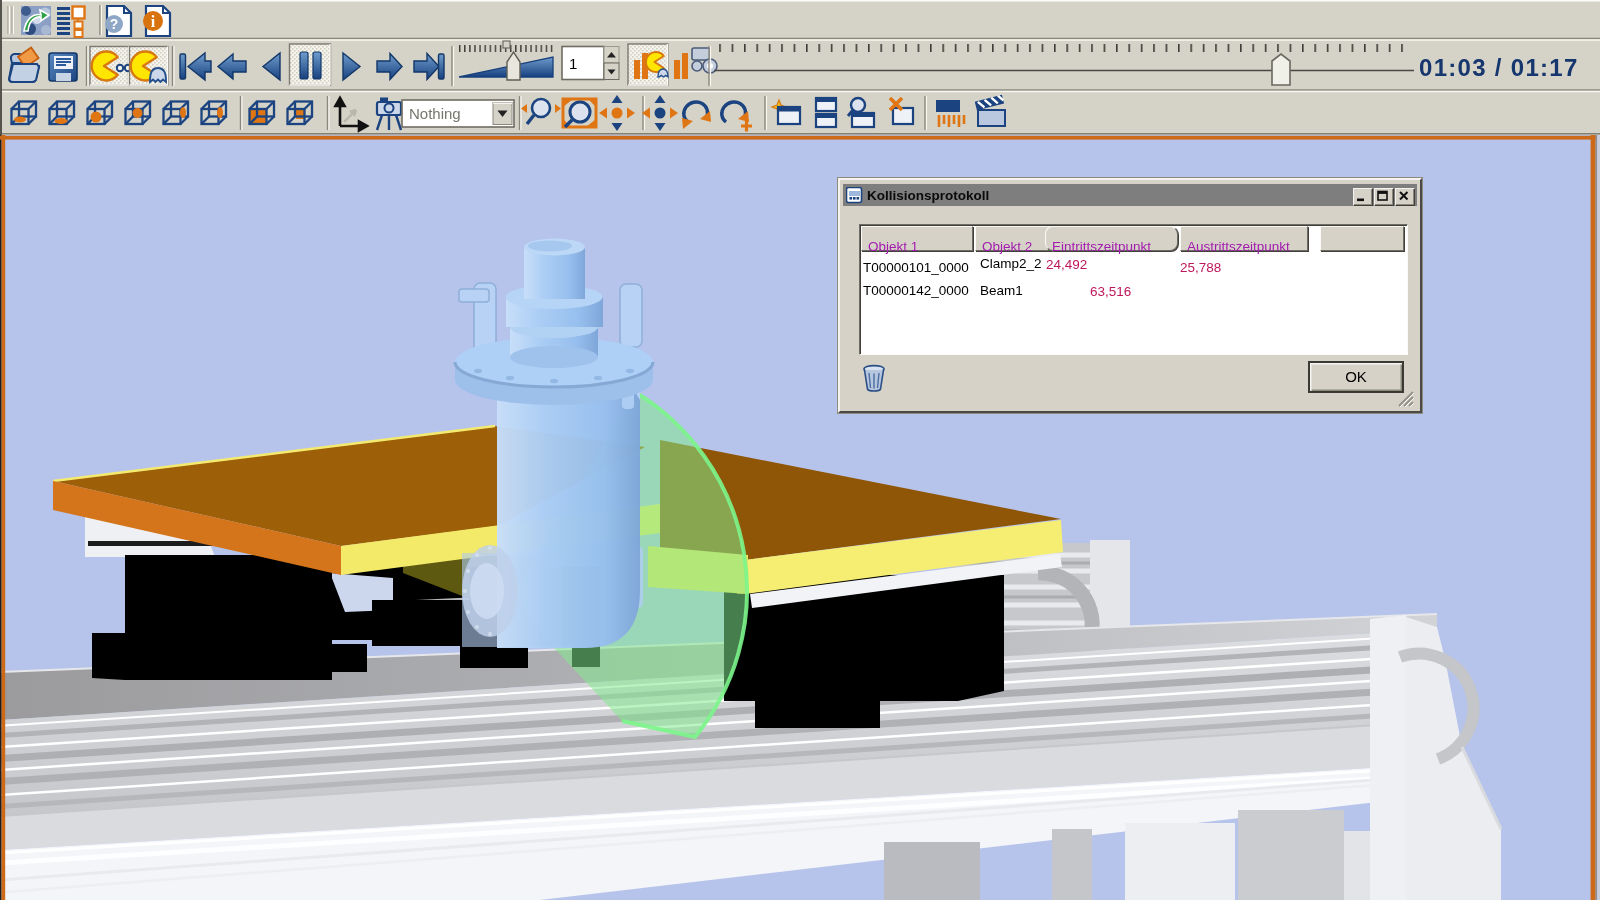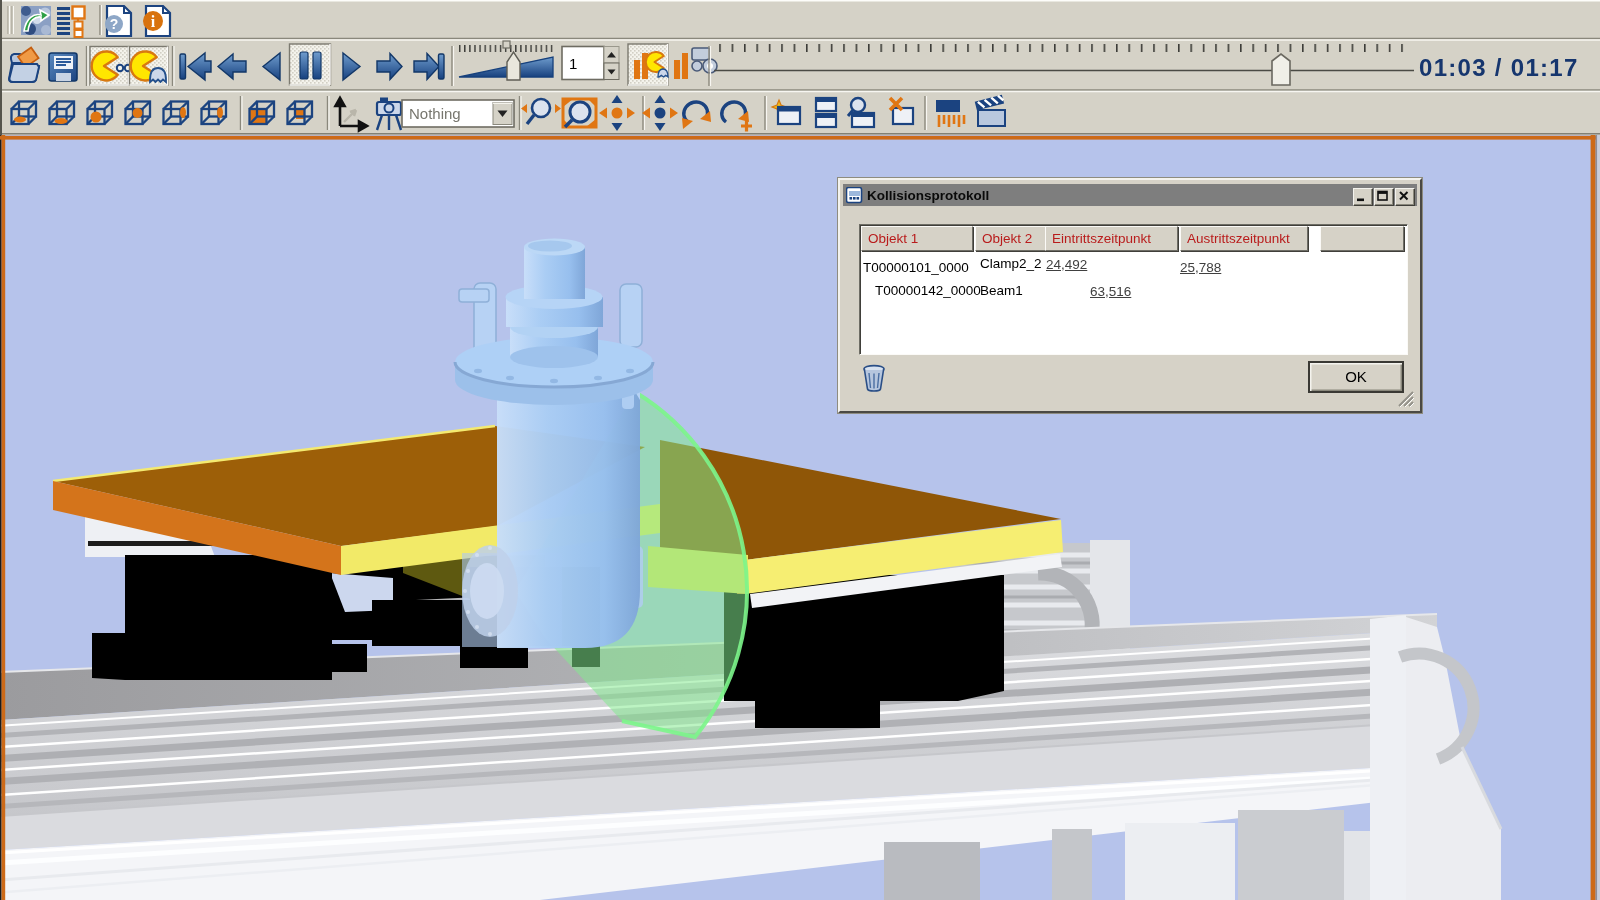--- a/index.html
+++ b/index.html
@@ -1,19 +1,19 @@
 <!DOCTYPE html>
 <html><head><meta charset="utf-8">
 <style>
 html,body{margin:0;padding:0;width:1600px;height:900px;overflow:hidden;background:#d5d2c7;font-family:"Liberation Sans",sans-serif;}
 #root{position:absolute;left:0;top:0;width:1600px;height:900px;}
 svg{position:absolute;display:block;}
 #dlg{position:absolute;left:838px;top:178px;width:580px;height:231px;background:#d6d2c7;border:2px solid;border-color:#f4f3ee #4a4944 #4a4944 #f4f3ee;box-shadow:0 0 0 1px #8e8c80;}
-.cell{position:absolute;background:#d6d2c7;border:1px solid;border-color:#fbfaf7 #6e6d65 #6e6d65 #fbfaf7;box-shadow:1px 1px 0 #403f3a;color:#b91c1c;font-size:13.5px;padding:4px 0 0 6px;box-sizing:border-box;height:25px;}
-.lnk{color:#404040;text-decoration:underline;}
+.cell{position:absolute;background:#d6d2c7;border:1px solid;border-color:#fbfaf7 #6e6d65 #6e6d65 #fbfaf7;box-shadow:1px 1px 0 #403f3a;color:#a21caf;font-size:13.5px;padding:12px 0 0 6px;box-sizing:border-box;height:25px;}
+.lnk{color:#be185d;}
 .wbtn{position:absolute;width:18px;height:16px;background:#d6d2c7;border:1px solid;border-color:#f4f3ee #403f3a #403f3a #f4f3ee;box-shadow:inset -1px -1px 0 #8a887c;top:8px;}
 </style></head>
 <body>
 <div id="root">
 <svg id="tb" width="1600" height="135" viewBox="0 0 1600 135">
 <defs>
 <linearGradient id="gnavy" x1="0" y1="0" x2="0" y2="1">
           <stop offset="0" stop-color="#6f9ccd"></stop>
           <stop offset="1" stop-color="#17417f"></stop>
         </linearGradient>
@@ -442,29 +442,29 @@
         </svg>
       </div>
 <div class="wbtn" style="left:555px;">
         <svg width="16" height="14" viewBox="0 0 16 14">
           <path d="M4,3 L11.5,10.5 M11.5,3 L4,10.5" stroke="#111" stroke-width="2"></path>
         </svg>
       </div>
 <div style="position:absolute;left:19px;top:44px;width:547px;height:129px;background:#fff;border:1px solid;border-color:#6e6d65 #fbfaf7 #fbfaf7 #6e6d65;box-shadow:inset 1px 1px 0 #403f3a;"></div>
 <div class="cell" style="left:21px;top:46px;width:112px;">Objekt 1</div>
 <div class="cell" style="left:135px;top:46px;width:76px;">Objekt 2</div>
-<div class="cell" style="left:205px;top:46px;width:133px;">Eintrittszeitpunkt</div>
+<div class="cell" style="left:205px;top:46px;width:133px;border-radius:8px;">Eintrittszeitpunkt</div>
 <div class="cell" style="left:340px;top:46px;width:128px;">Austrittszeitpunkt</div>
 <div class="cell" style="left:480px;top:46px;width:84px;"></div>
 <div style="position:absolute;left:23px;top:76px;width:540px;font-size:13.5px;color:#000;">
 <div style="position:absolute;left:0;top:4px;">T00000101_0000</div>
 <div style="position:absolute;left:117px;top:0;">Clamp2_2</div>
 <div style="position:absolute;left:183px;top:1px;" class="lnk">24,492</div>
 <div style="position:absolute;left:317px;top:4px;" class="lnk">25,788</div>
-<div style="position:absolute;left:0;top:27px;margin-left:12px;">T00000142_0000</div>
+<div style="position:absolute;left:0;top:27px;">T00000142_0000</div>
 <div style="position:absolute;left:117px;top:27px;">Beam1</div>
 <div style="position:absolute;left:183px;top:28px;margin-left:44px;" class="lnk">63,516</div>
 </div>
 <svg style="left:22px;top:184px" width="26" height="28" viewBox="0 0 26 28">
         <ellipse cx="12" cy="5" rx="10" ry="3.4" fill="#d8e2f0" stroke="#2a4e86" stroke-width="1.6"></ellipse>
         <path d="M2.5,6 L5.5,25 Q6,27 12,27 Q18,27 18.5,25 L21.5,6" fill="#b6c6de" stroke="#2a4e86" stroke-width="1.6"></path>
         <path d="M7,9 L8.5,24 M12,9.5 L12,24.5 M17,9 L15.5,24" stroke="#4a6ea2" stroke-width="1.4"></path>
       </svg>
 <div style="position:absolute;left:468px;top:181px;width:96px;height:32px;background:#d6d2c7;border:2px solid #3a3934;box-shadow:inset 1.5px 1.5px 0 #f4f3ee,inset -1.5px -1.5px 0 #8a887c;box-sizing:border-box;text-align:center;font-size:15px;color:#000;line-height:27px;">OK</div>
 <svg style="left:553px;top:210px" width="22" height="18" viewBox="0 0 22 18">

